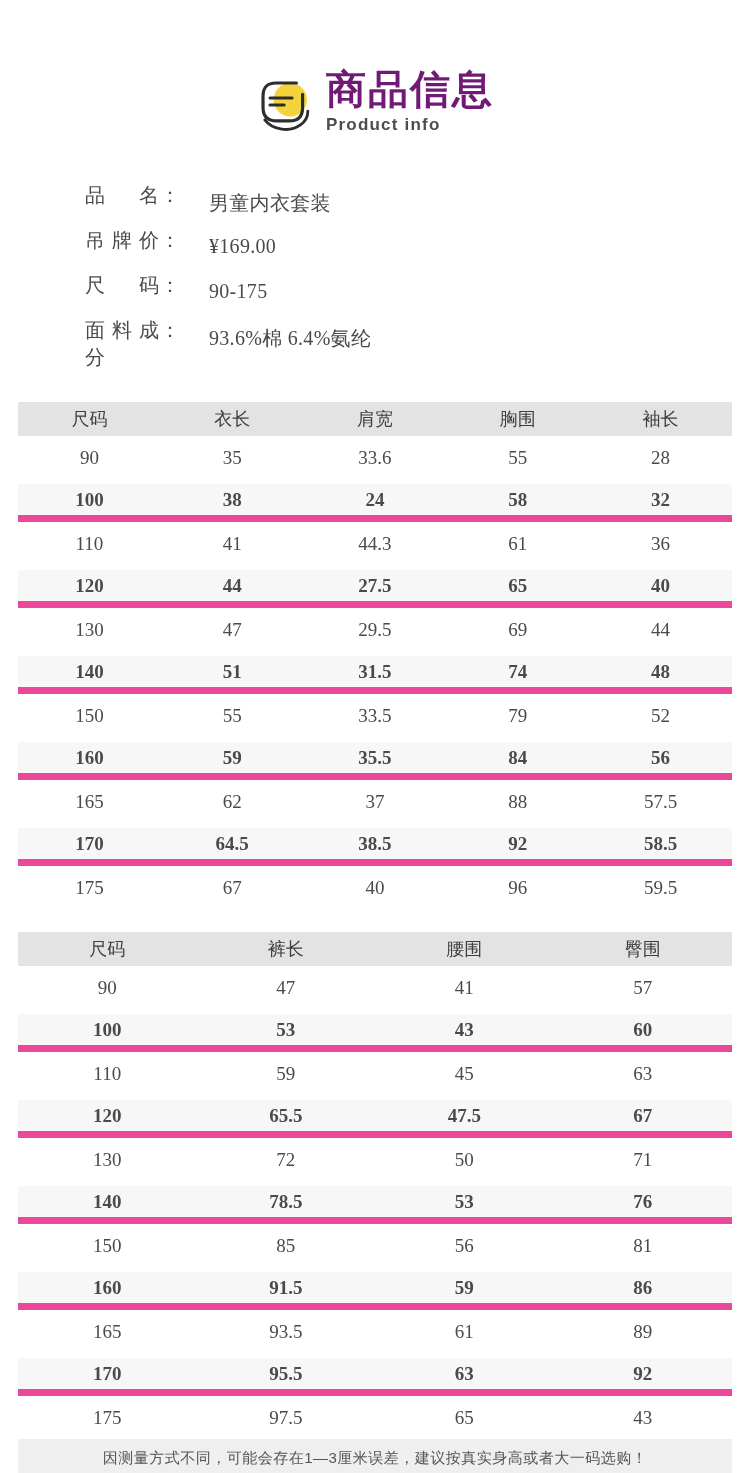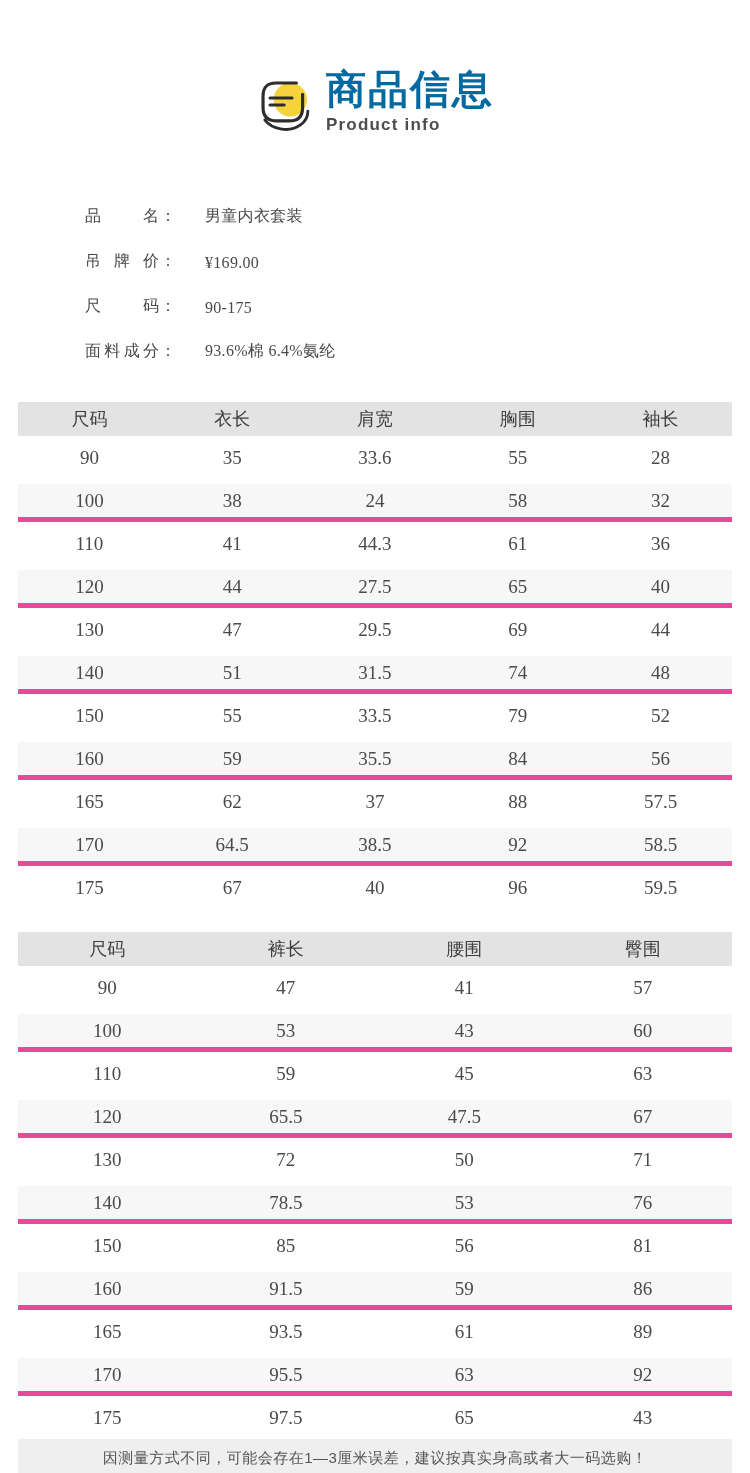--- a/index.html
+++ b/index.html
@@ -20,38 +20,38 @@
     margin-top:66px;
     height:74px;
   }
   .logo { width:58px; height:58px; margin-top:10px; flex:0 0 auto; }
   .logo svg { width:58px; height:58px; display:block; }
   .brand-text { margin-left:12px; }
   .brand-title {
     font-size:40px;
     font-weight:bold;
     letter-spacing:2px;
-    color:#0369a1;
+    color:#701a75;
     line-height:1.15;
   }
   .brand-sub {
     font-size:17px;
     font-weight:bold;
     letter-spacing:1.2px;
     color:#4d4d4d;
     margin-top:3px;
   }
 
   
   .product { margin:42px 0 0 85px; }
   .field {
     height:45px;
     display:flex;
-    align-items:flex-end;
-    font-size:16px;
+    align-items:flex-start;
+    font-size:20px;
     color:#4a4a4a;
   }
   .f-label {
     display:inline-block;
     width:74px;
     text-align:justify;
     text-align-last:justify;
   }
   .f-colon { margin-left:1px; }
   .f-value {
@@ -77,21 +77,22 @@
     display:flex;
     height:43px;
     align-items:center;
     font-size:19px;
     font-family:"Liberation Serif", serif;
     color:#4a4a4a;
   }
   .t-row.alt {
     background:var(--row-alt-bg, #f7f7f7);
     border-top:5px solid #fff;
-    border-bottom:5px solid #ec4899;
+    border-bottom:7px solid #ec4899;
+    font-weight:bold;
   }
 
   
   .note {
     margin:0 18px;
     height:38px;
     background:var(--footer-bg, #efefef);
     display:flex;
     align-items:center;
     justify-content:center;

